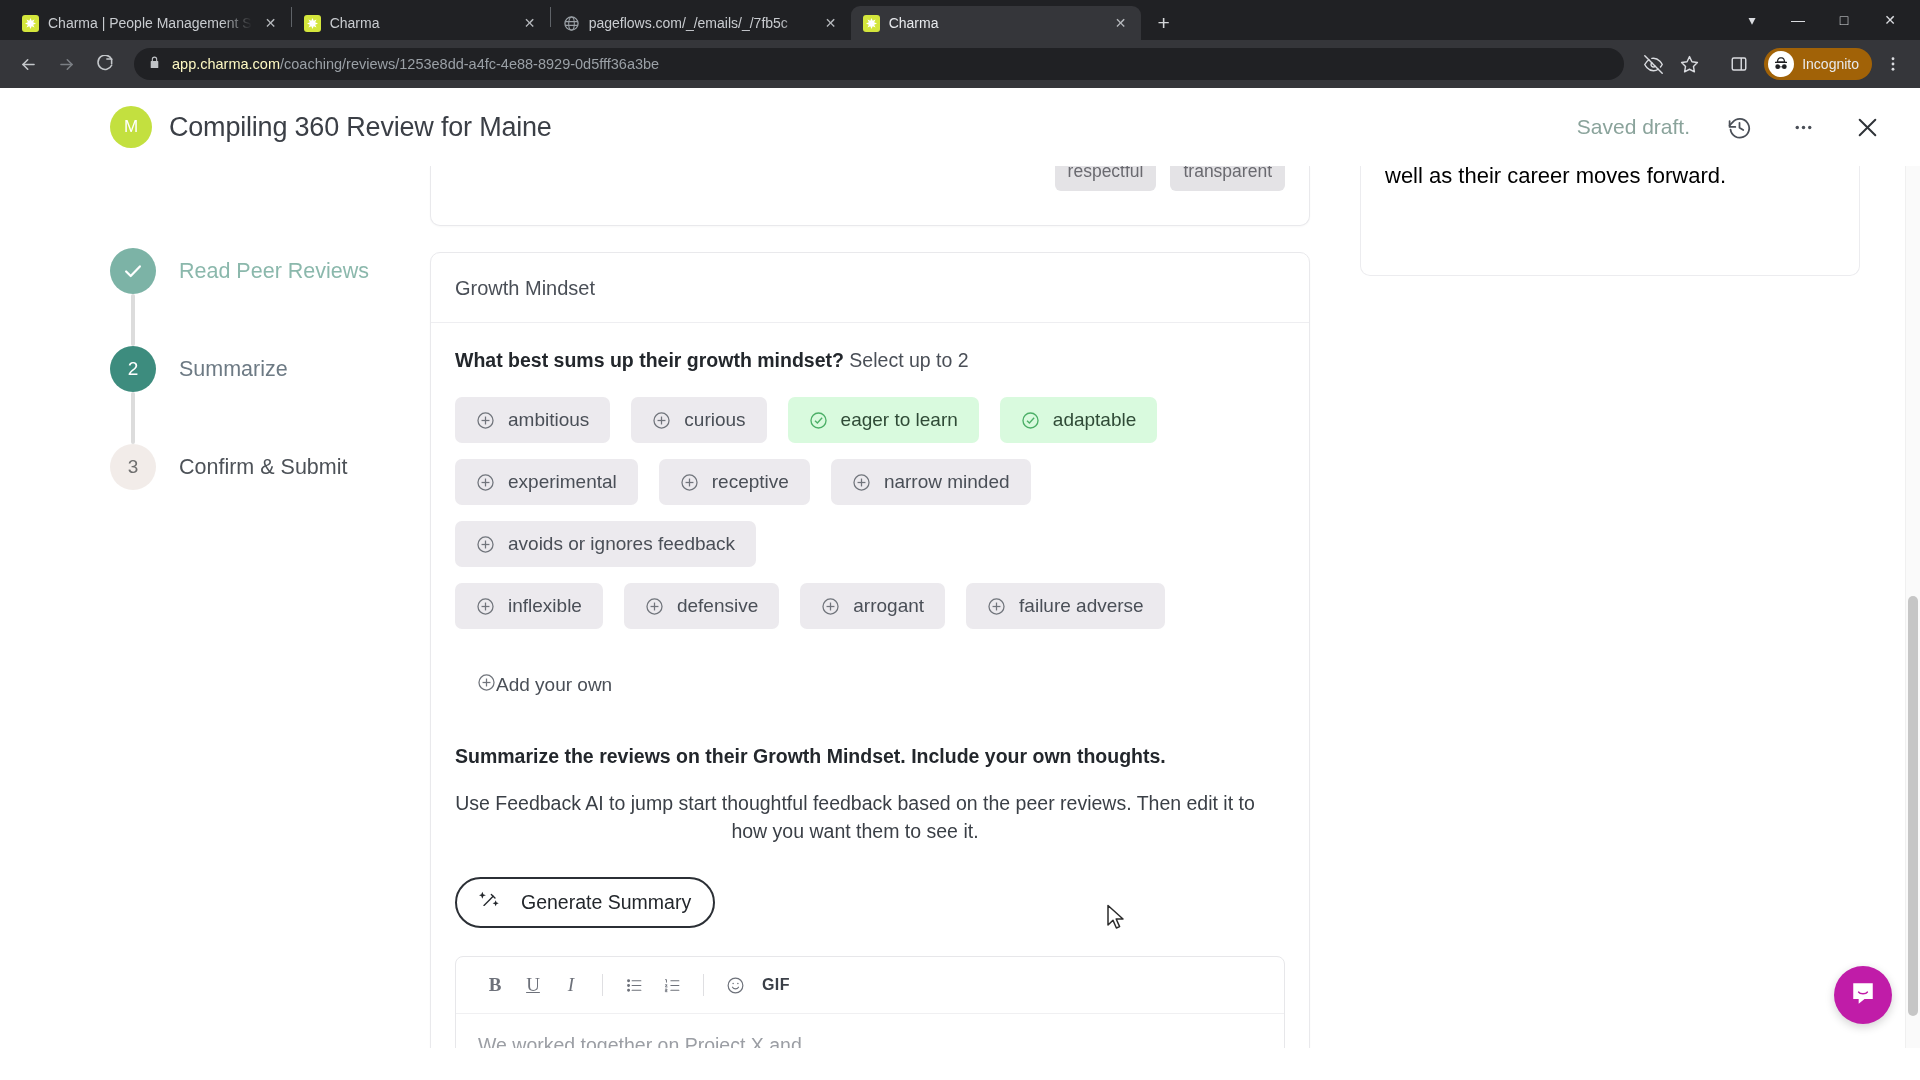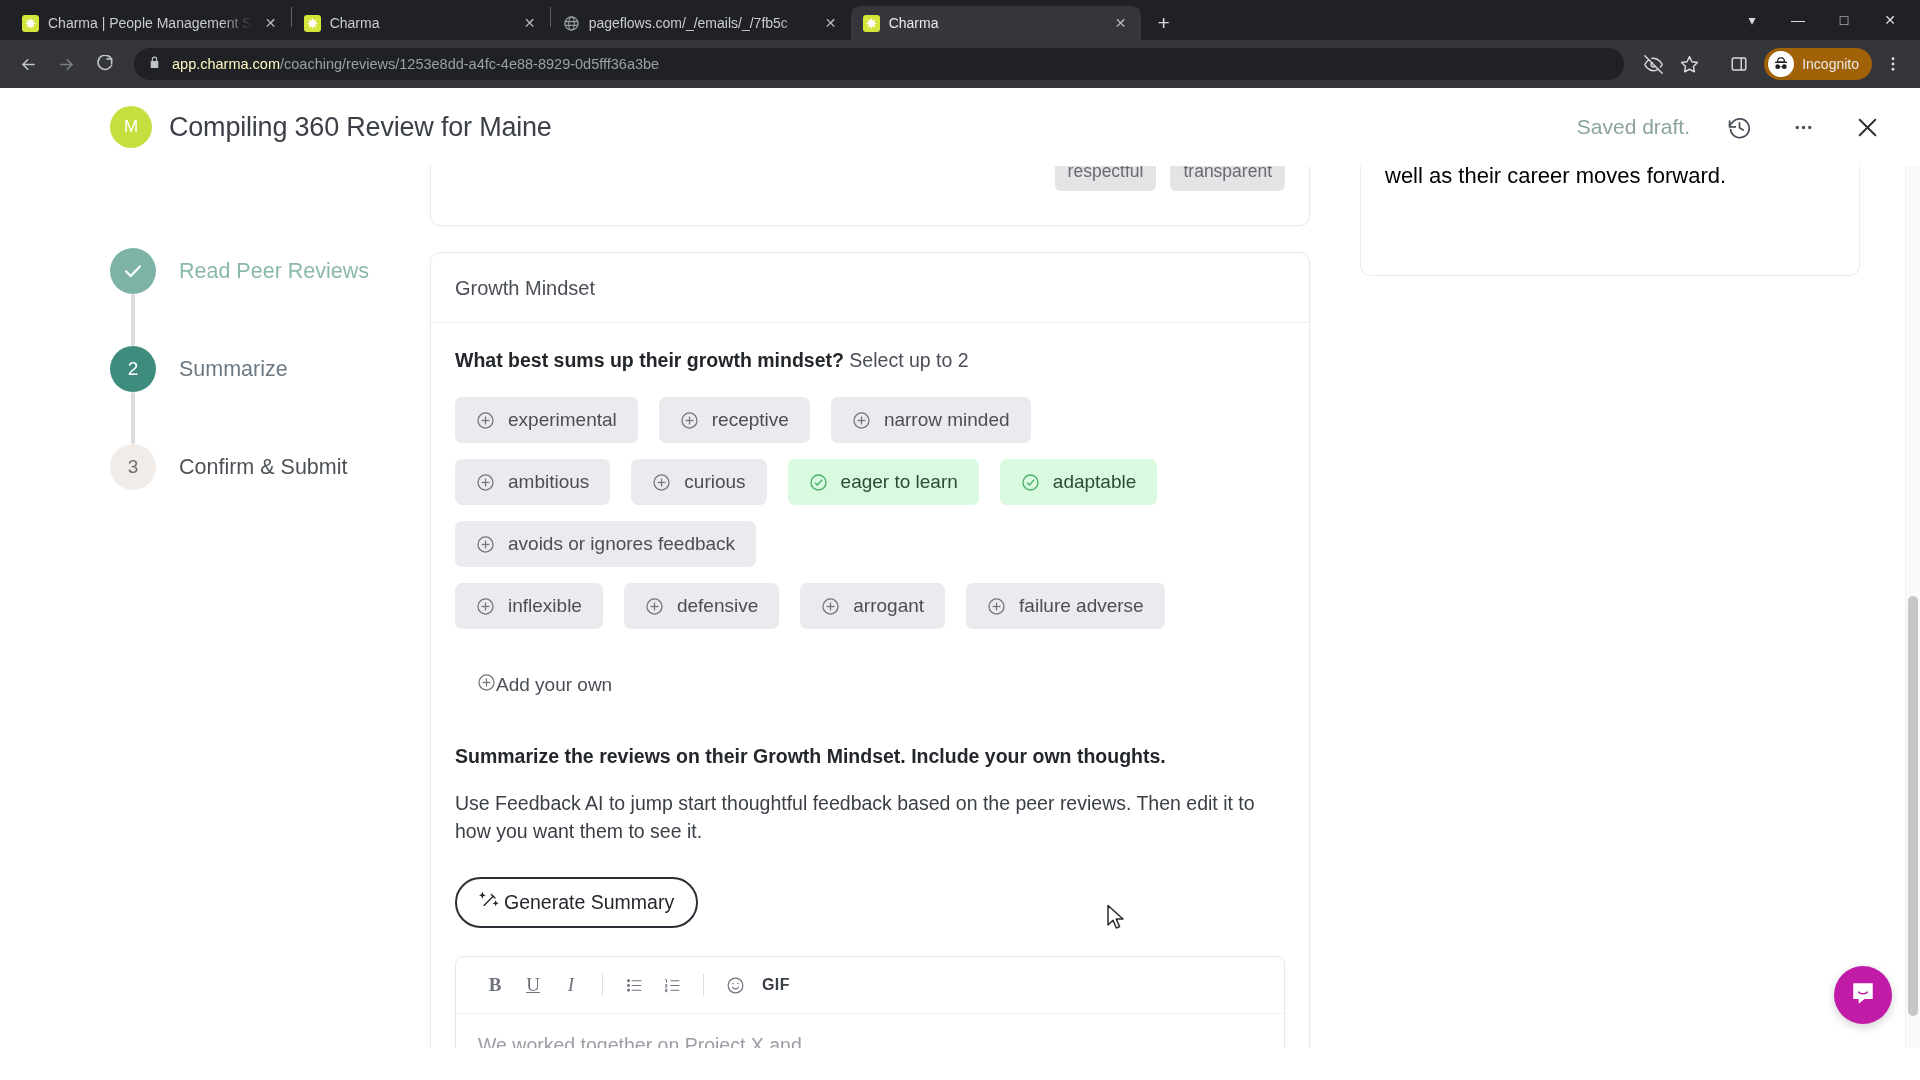--- a/index.html
+++ b/index.html
@@ -187,24 +187,24 @@
   .chip .cicon { font-size: 19px; line-height: 1; display: flex; align-items: center; }
   .chip.selected .cicon { color: #4caf67; }
   .chip .cicon svg { display: block; }
 
   .addown {
     display: inline-flex; align-items: center; gap: 0;
     margin-top: 20px; font-size: 19px; color: #4a4f57; padding: 8px 10px 8px 22px;
   }
 
   .prompt-title { margin-top: 40px; font-size: 19.5px; font-weight: 700; color: #23272c; }
-  .prompt-sub { margin-top: 22px; font-size: 19.5px; color: #3a3f46; line-height: 1.42; max-width: 800px; }
+  .prompt-sub { margin-top: 22px; font-size: 19.5px; color: #3a3f46; line-height: 1.42; max-width: 800px; text-align: center; }
 
   .genbtn {
-    margin-top: 32px; display: inline-flex; align-items: center; gap: 5px;
+    margin-top: 32px; display: inline-flex; align-items: center; gap: 22px;
     border: 2px solid #2b2f35; border-radius: 26px; background: #ffffff;
     padding: 11px 22px; font-size: 19.5px; color: #23272c;
   }
 
   .editor {
     margin-top: 28px; border: 1px solid #e7e7ea; border-radius: 8px 8px 0 0;
     background: #ffffff;
   }
   .editor-toolbar {
     display: flex; align-items: center; gap: 0; padding: 14px 18px 14px 20px;
@@ -444,83 +444,83 @@
               
               <div class="chiprow">
                 <span class="chip">
                   <span class="cicon">
                       <svg width="19" height="19" viewBox="0 0 24 24" fill="none" stroke="#71757c" stroke-width="1.6">
                         <circle cx="12" cy="12" r="9.5"></circle>
                         <line x1="12" y1="7" x2="12" y2="17"></line>
                         <line x1="7" y1="12" x2="17" y2="12"></line>
                       </svg>
                     </span>
-                  <span>experimental</span>
-                </span>
-                <span class="chip">
-                  <span class="cicon">
-                      <svg width="19" height="19" viewBox="0 0 24 24" fill="none" stroke="#71757c" stroke-width="1.6">
-                        <circle cx="12" cy="12" r="9.5"></circle>
-                        <line x1="12" y1="7" x2="12" y2="17"></line>
-                        <line x1="7" y1="12" x2="17" y2="12"></line>
-                      </svg>
-                    </span>
-                  <span>receptive</span>
-                </span>
-                <span class="chip">
-                  <span class="cicon">
-                      <svg width="19" height="19" viewBox="0 0 24 24" fill="none" stroke="#71757c" stroke-width="1.6">
-                        <circle cx="12" cy="12" r="9.5"></circle>
-                        <line x1="12" y1="7" x2="12" y2="17"></line>
-                        <line x1="7" y1="12" x2="17" y2="12"></line>
-                      </svg>
-                    </span>
-                  <span>narrow minded</span>
+                  <span>ambitious</span>
+                </span>
+                <span class="chip">
+                  <span class="cicon">
+                      <svg width="19" height="19" viewBox="0 0 24 24" fill="none" stroke="#71757c" stroke-width="1.6">
+                        <circle cx="12" cy="12" r="9.5"></circle>
+                        <line x1="12" y1="7" x2="12" y2="17"></line>
+                        <line x1="7" y1="12" x2="17" y2="12"></line>
+                      </svg>
+                    </span>
+                  <span>curious</span>
+                </span>
+                <span class="chip selected">
+                  <span class="cicon">
+                      <svg width="19" height="19" viewBox="0 0 24 24" fill="none" stroke="#4caf67" stroke-width="1.7">
+                        <circle cx="12" cy="12" r="9.5"></circle>
+                        <polyline points="7.6 12.2 10.6 15.2 16.6 8.6"></polyline>
+                      </svg>
+                    </span>
+                  <span>eager to learn</span>
+                </span>
+                <span class="chip selected">
+                  <span class="cicon">
+                      <svg width="19" height="19" viewBox="0 0 24 24" fill="none" stroke="#4caf67" stroke-width="1.7">
+                        <circle cx="12" cy="12" r="9.5"></circle>
+                        <polyline points="7.6 12.2 10.6 15.2 16.6 8.6"></polyline>
+                      </svg>
+                    </span>
+                  <span>adaptable</span>
                 </span>
               </div>
 
               
               <div class="chiprow">
                 <span class="chip">
                   <span class="cicon">
                       <svg width="19" height="19" viewBox="0 0 24 24" fill="none" stroke="#71757c" stroke-width="1.6">
                         <circle cx="12" cy="12" r="9.5"></circle>
                         <line x1="12" y1="7" x2="12" y2="17"></line>
                         <line x1="7" y1="12" x2="17" y2="12"></line>
                       </svg>
                     </span>
-                  <span>ambitious</span>
-                </span>
-                <span class="chip">
-                  <span class="cicon">
-                      <svg width="19" height="19" viewBox="0 0 24 24" fill="none" stroke="#71757c" stroke-width="1.6">
-                        <circle cx="12" cy="12" r="9.5"></circle>
-                        <line x1="12" y1="7" x2="12" y2="17"></line>
-                        <line x1="7" y1="12" x2="17" y2="12"></line>
-                      </svg>
-                    </span>
-                  <span>curious</span>
-                </span>
-                <span class="chip selected">
-                  <span class="cicon">
-                      <svg width="19" height="19" viewBox="0 0 24 24" fill="none" stroke="#4caf67" stroke-width="1.7">
-                        <circle cx="12" cy="12" r="9.5"></circle>
-                        <polyline points="7.6 12.2 10.6 15.2 16.6 8.6"></polyline>
-                      </svg>
-                    </span>
-                  <span>eager to learn</span>
-                </span>
-                <span class="chip selected">
-                  <span class="cicon">
-                      <svg width="19" height="19" viewBox="0 0 24 24" fill="none" stroke="#4caf67" stroke-width="1.7">
-                        <circle cx="12" cy="12" r="9.5"></circle>
-                        <polyline points="7.6 12.2 10.6 15.2 16.6 8.6"></polyline>
-                      </svg>
-                    </span>
-                  <span>adaptable</span>
+                  <span>experimental</span>
+                </span>
+                <span class="chip">
+                  <span class="cicon">
+                      <svg width="19" height="19" viewBox="0 0 24 24" fill="none" stroke="#71757c" stroke-width="1.6">
+                        <circle cx="12" cy="12" r="9.5"></circle>
+                        <line x1="12" y1="7" x2="12" y2="17"></line>
+                        <line x1="7" y1="12" x2="17" y2="12"></line>
+                      </svg>
+                    </span>
+                  <span>receptive</span>
+                </span>
+                <span class="chip">
+                  <span class="cicon">
+                      <svg width="19" height="19" viewBox="0 0 24 24" fill="none" stroke="#71757c" stroke-width="1.6">
+                        <circle cx="12" cy="12" r="9.5"></circle>
+                        <line x1="12" y1="7" x2="12" y2="17"></line>
+                        <line x1="7" y1="12" x2="17" y2="12"></line>
+                      </svg>
+                    </span>
+                  <span>narrow minded</span>
                 </span>
               </div>
 
               
               <div class="chiprow">
                 <span class="chip">
                   <span class="cicon">
                       <svg width="19" height="19" viewBox="0 0 24 24" fill="none" stroke="#71757c" stroke-width="1.6">
                         <circle cx="12" cy="12" r="9.5"></circle>
                         <line x1="12" y1="7" x2="12" y2="17"></line>

